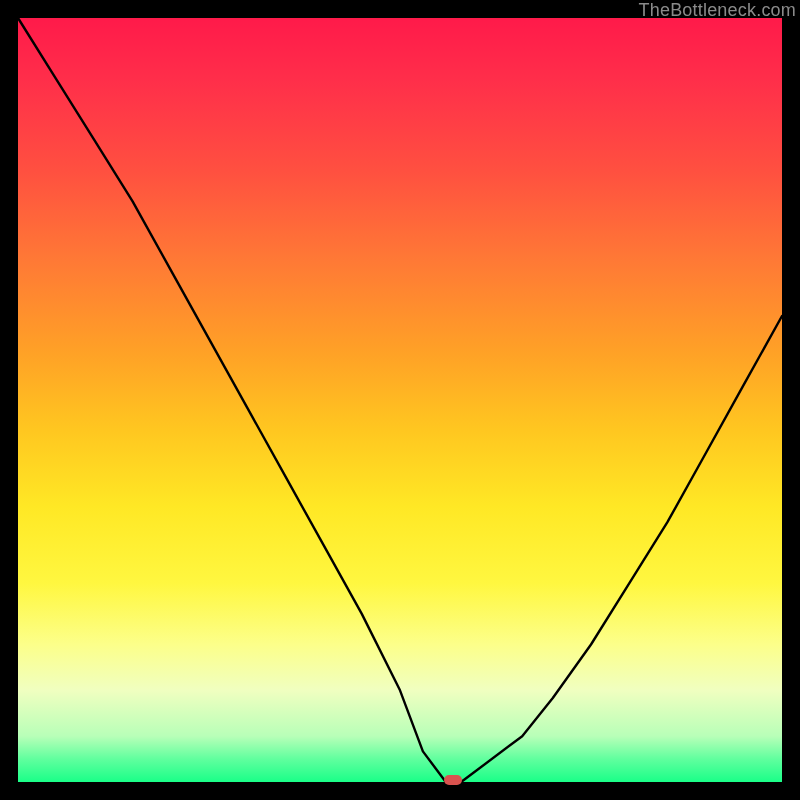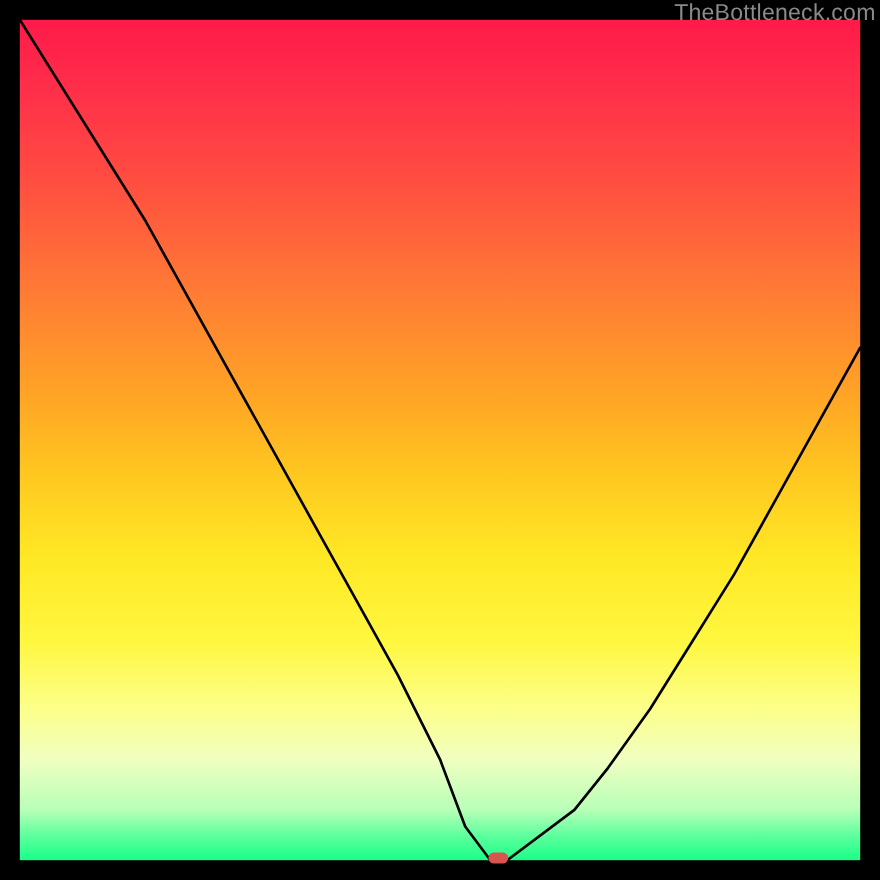--- a/index.html
+++ b/index.html
@@ -37,21 +37,21 @@
       #b8ffb8 94%,
       #60ff9e 97%,
       #1aff88 100%
     );
   }
   .watermark {
     position: absolute;
     top: 0px;
     right: 4px;
     color: #8a8a8a;
-    font-size: 21px;
+    font-size: 18px;
     font-weight: 500;
     letter-spacing: 0.2px;
   }
   svg.curve {
     position: absolute;
     left: 18px;
     top: 18px;
     width: 764px;
     height: 764px;
     overflow: visible;

